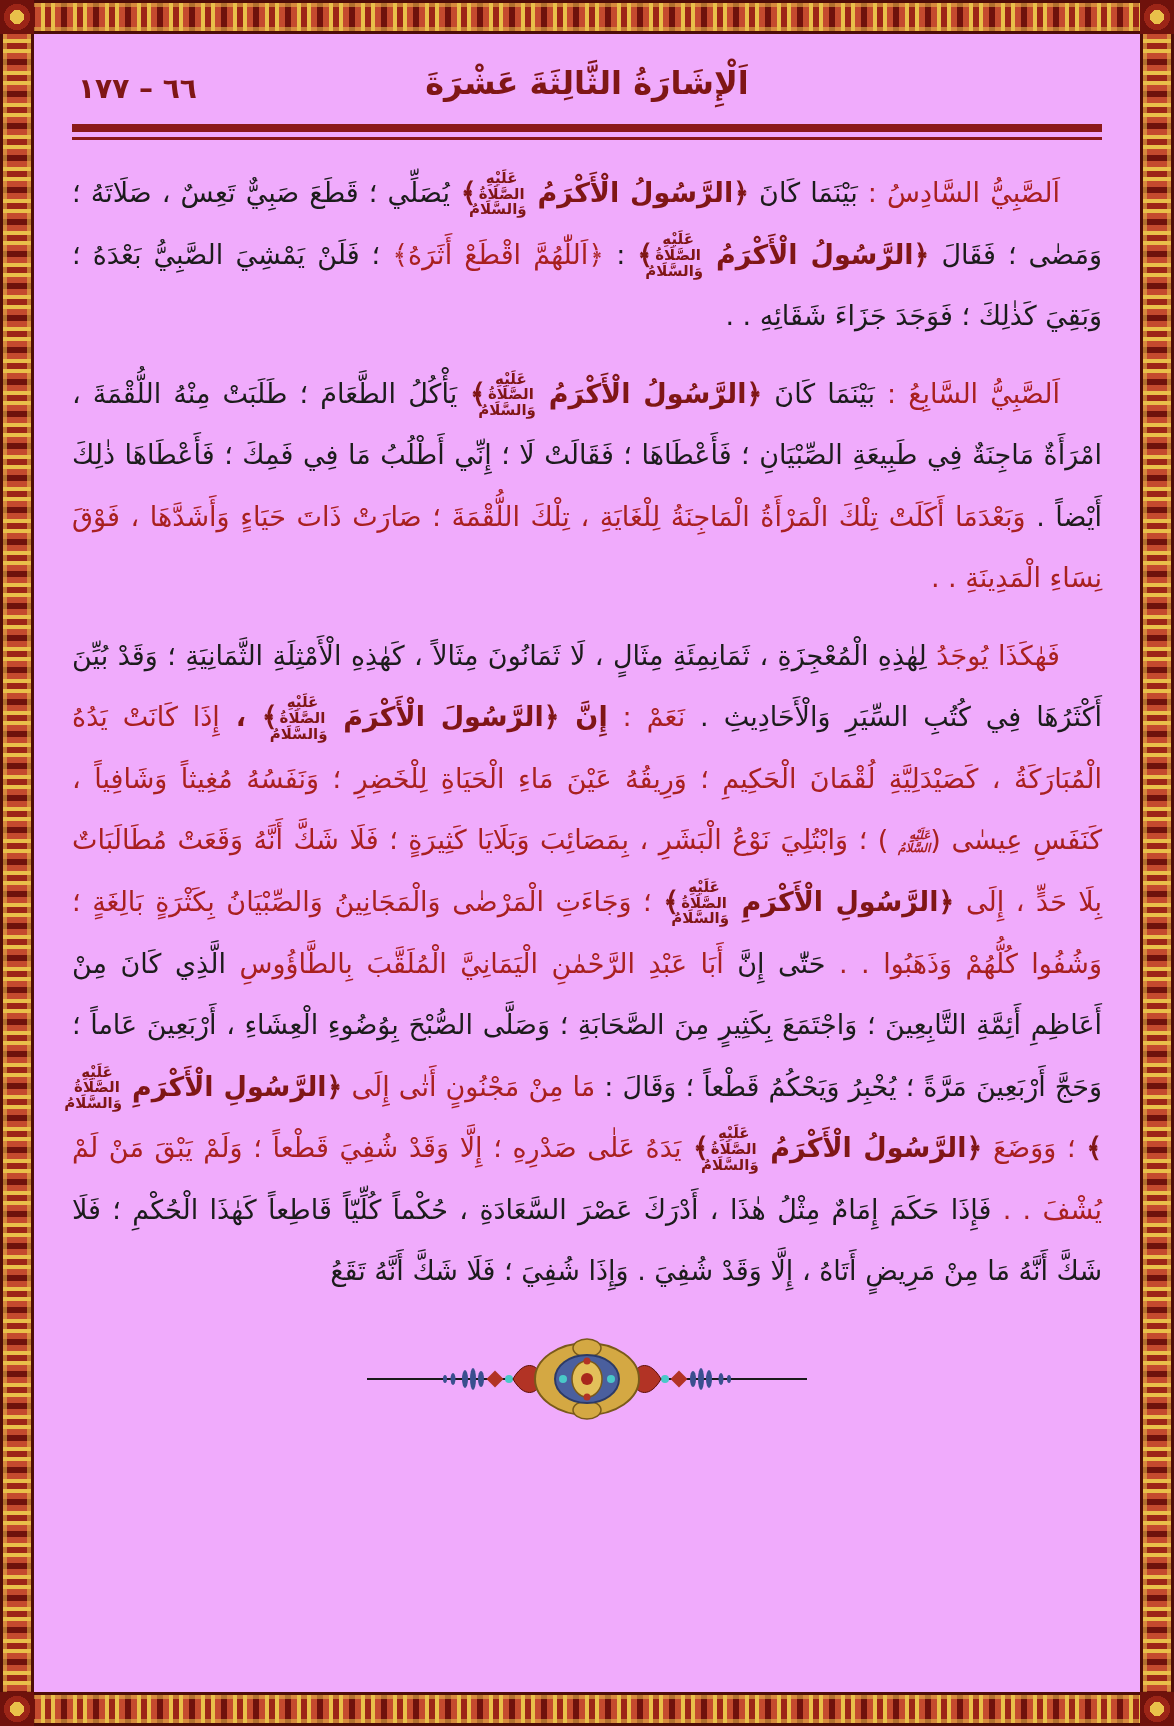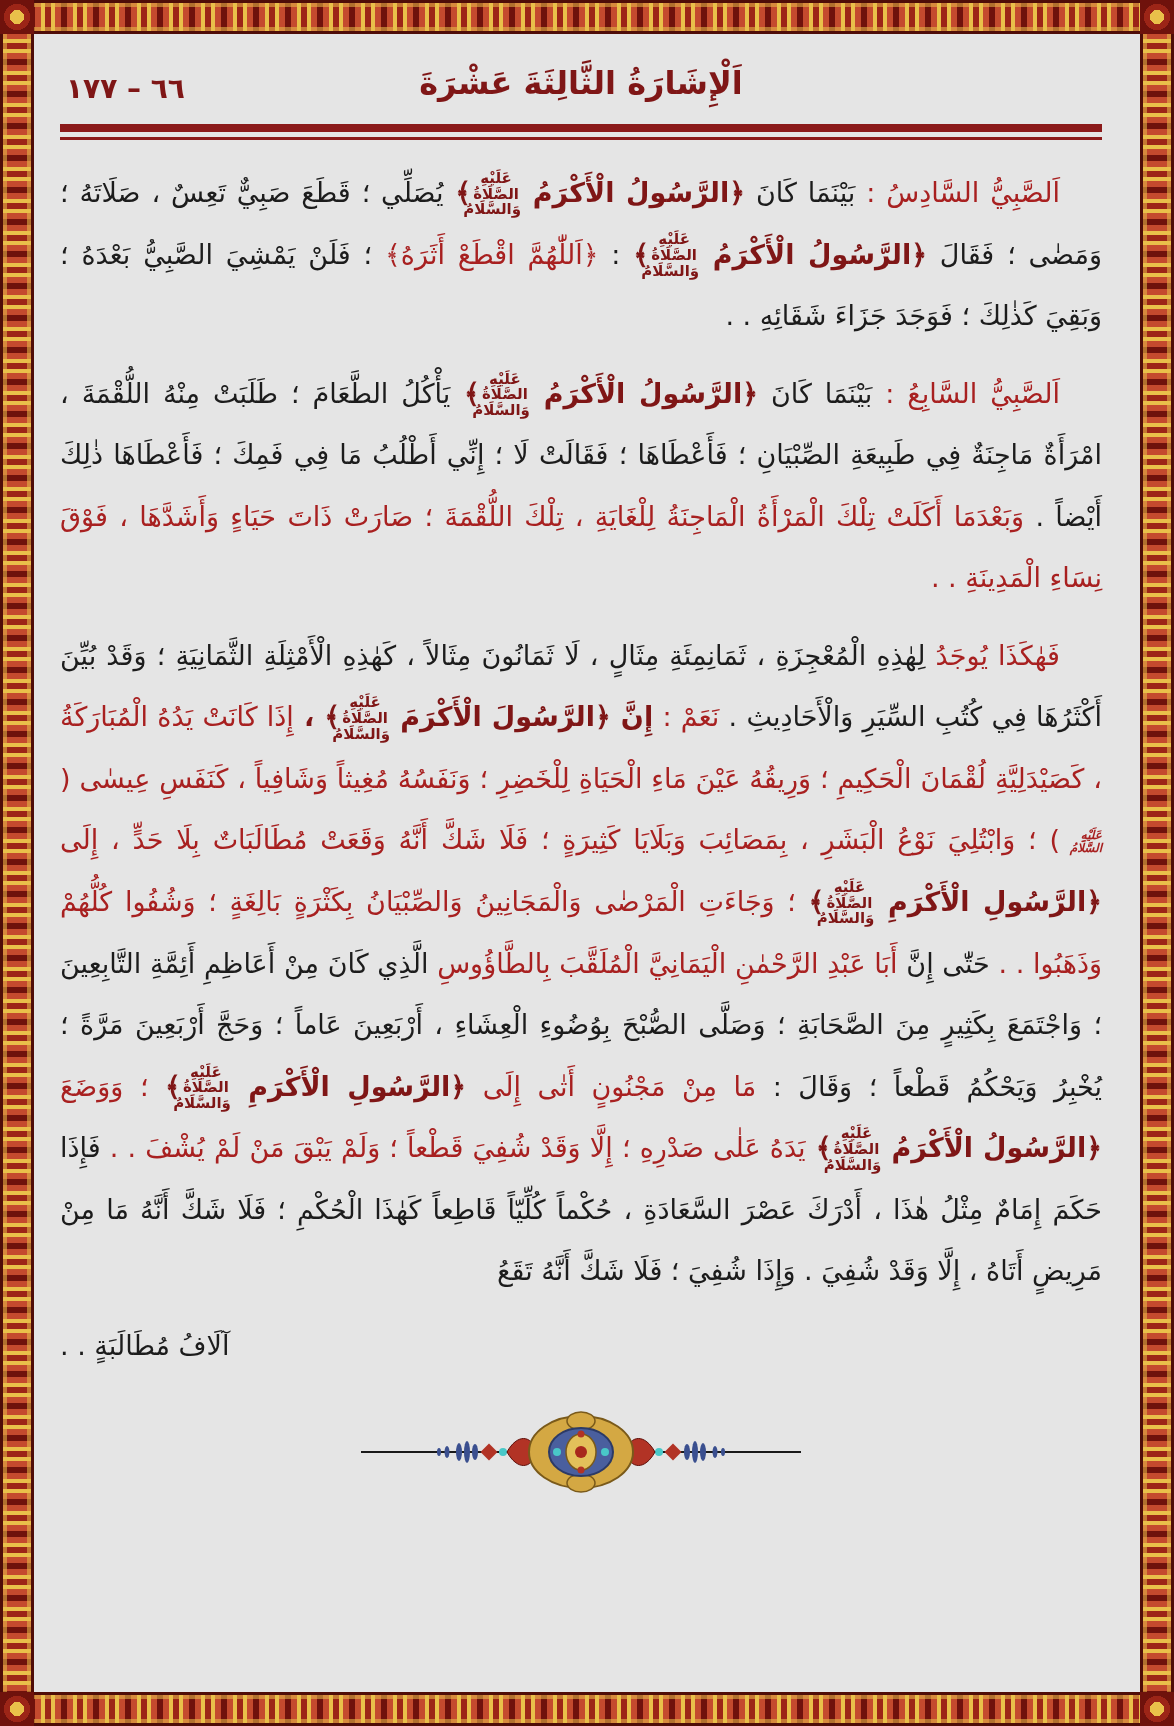--- a/index.html
+++ b/index.html
@@ -38,22 +38,22 @@
   .frame-right{right:0;}
   .frame-corner{
     position:absolute;z-index:4;width:34px;height:34px;
     background:radial-gradient(circle at 50% 50%, #e9c04a 0 7px, #9c2517 7px 13px, #6f120c 13px);
   }
   .c-tl{top:0;left:0;} .c-tr{top:0;right:0;} .c-bl{bottom:0;left:0;} .c-br{bottom:0;right:0;}
 
   
   .content{
     position:absolute;inset:34px;
-    background:#e5e5e5;
-    padding:26px 38px 0 26px;
+    background:#f0abfc;
+    padding:26px 38px 0 38px;
     box-sizing:border-box;
   }
   .header{position:relative;height:64px;}
   .page-number-box{
     position:absolute;top:12px;left:6px;
     font-size:28px;font-weight:bold;color:#7f1616;
     direction:rtl;
     letter-spacing:1px;
   }
   .page-title{
@@ -139,23 +139,20 @@
       <div class="page-title">اَلْإِشَارَةُ الثَّالِثَةَ عَشْرَةَ</div>
     </div>
 
     <div class="rule-thick"></div>
     <div class="rule-thin"></div>
 
     <div class="body-text">
       <p class="para"><span class="seg-red">اَلصَّبِيُّ السَّادِسُ : </span><span class="seg-black">بَيْنَمَا كَانَ </span><span class="seg-maroon">﴿الرَّسُولُ الْأَكْرَمُ </span><span class="seg-pbuh">عَلَيْهِ الصَّلَاةُ وَالسَّلَامُ</span><span class="seg-maroon">﴾ </span><span class="seg-black">يُصَلِّي ؛ قَطَعَ صَبِيٌّ تَعِسٌ ، صَلَاتَهُ ؛ وَمَضٰى ؛ فَقَالَ </span><span class="seg-maroon">﴿الرَّسُولُ الْأَكْرَمُ </span><span class="seg-pbuh">عَلَيْهِ الصَّلَاةُ وَالسَّلَامُ</span><span class="seg-maroon">﴾</span><span class="seg-black"> : </span><span class="seg-red">﴿اَللّٰهُمَّ اقْطَعْ أَثَرَهُ﴾</span><span class="seg-black"> ؛ فَلَنْ يَمْشِيَ الصَّبِيُّ بَعْدَهُ ؛ وَبَقِيَ كَذٰلِكَ ؛ فَوَجَدَ جَزَاءَ شَقَائِهِ . .</span></p>
       <p class="para"><span class="seg-red">اَلصَّبِيُّ السَّابِعُ : </span><span class="seg-black">بَيْنَمَا كَانَ </span><span class="seg-maroon">﴿الرَّسُولُ الْأَكْرَمُ </span><span class="seg-pbuh">عَلَيْهِ الصَّلَاةُ وَالسَّلَامُ</span><span class="seg-maroon">﴾ </span><span class="seg-black">يَأْكُلُ الطَّعَامَ ؛ طَلَبَتْ مِنْهُ اللُّقْمَةَ ، امْرَأَةٌ مَاجِنَةٌ فِي طَبِيعَةِ الصِّبْيَانِ ؛ فَأَعْطَاهَا ؛ فَقَالَتْ لَا ؛ إِنِّي أَطْلُبُ مَا فِي فَمِكَ ؛ فَأَعْطَاهَا ذٰلِكَ أَيْضاً . </span><span class="seg-red">وَبَعْدَمَا أَكَلَتْ تِلْكَ الْمَرْأَةُ الْمَاجِنَةُ لِلْغَايَةِ ، تِلْكَ اللُّقْمَةَ ؛ صَارَتْ ذَاتَ حَيَاءٍ وَأَشَدَّهَا ، فَوْقَ نِسَاءِ الْمَدِينَةِ . .</span></p>
       <p class="para"><span class="seg-red">فَهٰكَذَا يُوجَدُ </span><span class="seg-black">لِهٰذِهِ الْمُعْجِزَةِ ، ثَمَانِمِئَةِ مِثَالٍ ، لَا ثَمَانُونَ مِثَالاً ، كَهٰذِهِ الْأَمْثِلَةِ الثَّمَانِيَةِ ؛ وَقَدْ بُيِّنَ أَكْثَرُهَا فِي كُتُبِ السِّيَرِ وَالْأَحَادِيثِ . </span><span class="seg-red">نَعَمْ : </span><span class="seg-maroon">إِنَّ ﴿الرَّسُولَ الْأَكْرَمَ </span><span class="seg-pbuh">عَلَيْهِ الصَّلَاةُ وَالسَّلَامُ</span><span class="seg-maroon">﴾ ، </span><span class="seg-red">إِذَا كَانَتْ يَدُهُ الْمُبَارَكَةُ ، كَصَيْدَلِيَّةِ لُقْمَانَ الْحَكِيمِ ؛ وَرِيقُهُ عَيْنَ مَاءِ الْحَيَاةِ لِلْخَضِرِ ؛ وَنَفَسُهُ مُغِيثاً وَشَافِياً ، كَنَفَسِ عِيسٰى (</span><span class="seg-pbuh-small">عَلَيْهِ السَّلَامُ</span><span class="seg-red">) ؛ وَابْتُلِيَ نَوْعُ الْبَشَرِ ، بِمَصَائِبَ وَبَلَايَا كَثِيرَةٍ ؛ فَلَا شَكَّ أَنَّهُ وَقَعَتْ مُطَالَبَاتٌ بِلَا حَدٍّ ، إِلَى </span><span class="seg-maroon">﴿الرَّسُولِ الْأَكْرَمِ </span><span class="seg-pbuh">عَلَيْهِ الصَّلَاةُ وَالسَّلَامُ</span><span class="seg-maroon">﴾</span><span class="seg-red"> ؛ وَجَاءَتِ الْمَرْضٰى وَالْمَجَانِينُ وَالصِّبْيَانُ بِكَثْرَةٍ بَالِغَةٍ ؛ وَشُفُوا كُلُّهُمْ وَذَهَبُوا . . </span><span class="seg-black">حَتّٰى إِنَّ </span><span class="seg-red">أَبَا عَبْدِ الرَّحْمٰنِ الْيَمَانِيَّ الْمُلَقَّبَ بِالطَّاؤُوسِ </span><span class="seg-black">الَّذِي كَانَ مِنْ أَعَاظِمِ أَئِمَّةِ التَّابِعِينَ ؛ وَاجْتَمَعَ بِكَثِيرٍ مِنَ الصَّحَابَةِ ؛ وَصَلَّى الصُّبْحَ بِوُضُوءِ الْعِشَاءِ ، أَرْبَعِينَ عَاماً ؛ وَحَجَّ أَرْبَعِينَ مَرَّةً ؛ يُخْبِرُ وَيَحْكُمُ قَطْعاً ؛ وَقَالَ : </span><span class="seg-red">مَا مِنْ مَجْنُونٍ أَتٰى إِلَى </span><span class="seg-maroon">﴿الرَّسُولِ الْأَكْرَمِ </span><span class="seg-pbuh">عَلَيْهِ الصَّلَاةُ وَالسَّلَامُ</span><span class="seg-maroon">﴾</span><span class="seg-red"> ؛ وَوَضَعَ </span><span class="seg-maroon">﴿الرَّسُولُ الْأَكْرَمُ </span><span class="seg-pbuh">عَلَيْهِ الصَّلَاةُ وَالسَّلَامُ</span><span class="seg-maroon">﴾ </span><span class="seg-red">يَدَهُ عَلٰى صَدْرِهِ ؛ إِلَّا وَقَدْ شُفِيَ قَطْعاً ؛ وَلَمْ يَبْقَ مَنْ لَمْ يُشْفَ . . </span><span class="seg-black">فَإِذَا حَكَمَ إِمَامٌ مِثْلُ هٰذَا ، أَدْرَكَ عَصْرَ السَّعَادَةِ ، حُكْماً كُلِّيّاً قَاطِعاً كَهٰذَا الْحُكْمِ ؛ فَلَا شَكَّ أَنَّهُ مَا مِنْ مَرِيضٍ أَتَاهُ ، إِلَّا وَقَدْ شُفِيَ . وَإِذَا شُفِيَ ؛ فَلَا شَكَّ أَنَّهُ تَقَعُ</span></p>
-      <div class="ending-line">
-        <span class="ending-inner">آلَافُ مُطَالَبَةٍ . .</span>
-      </div>
     </div>
 
     <div class="ornament-wrap">
       <svg width="460" height="86" viewBox="0 0 460 86">
         <line x1="10" y1="43" x2="450" y2="43" stroke="#1a1a1a" stroke-width="2"></line>
 
         <g fill="#3a4f8f">
           <ellipse cx="108" cy="43" rx="3" ry="9"></ellipse>
           <ellipse cx="116" cy="43" rx="3" ry="11"></ellipse>
           <ellipse cx="124" cy="43" rx="3" ry="8"></ellipse>

